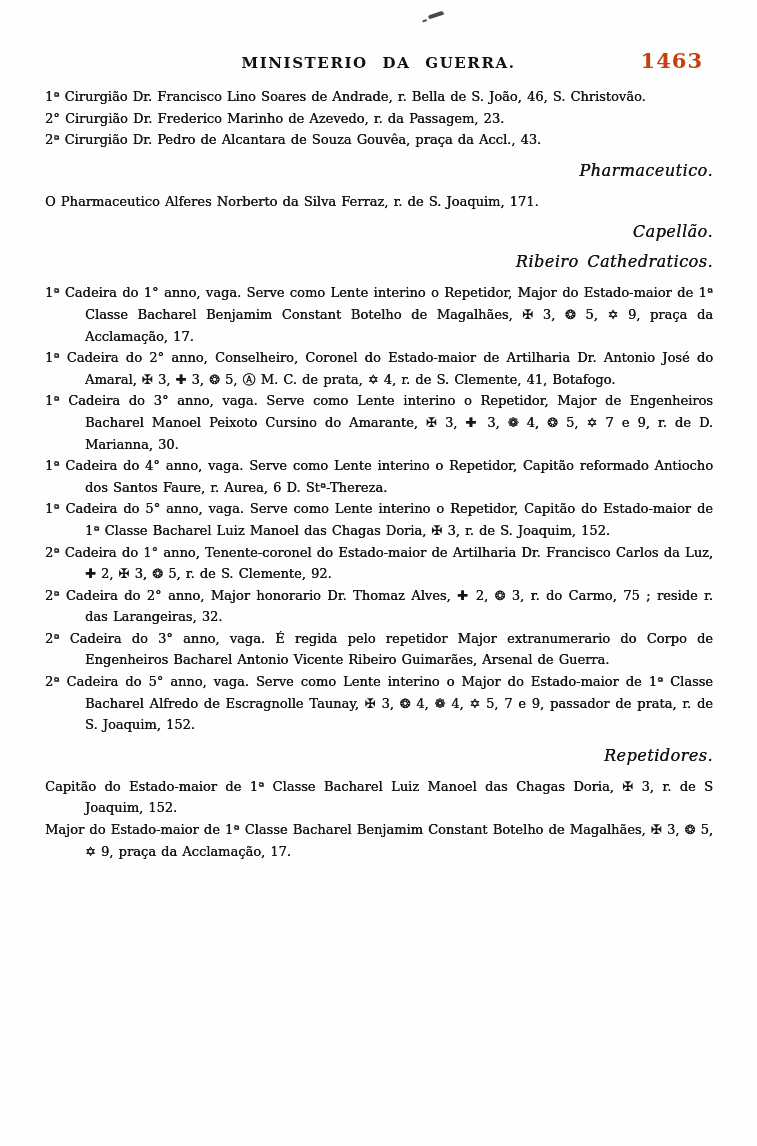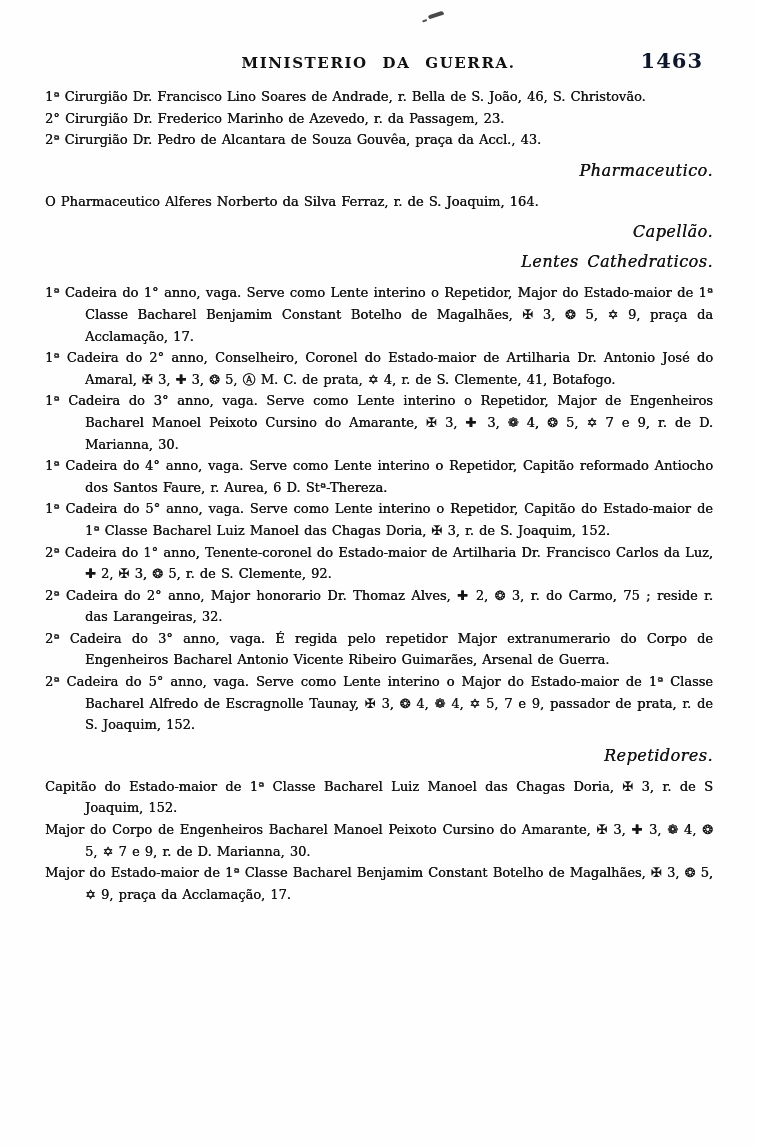--- a/index.html
+++ b/index.html
@@ -55,21 +55,21 @@
     word-spacing: 8px;
     color: #101010;
   }
   .page-number {
     position: absolute;
     right: 54px;
     top: 48px;
     font-size: 21px;
     font-weight: bold;
     letter-spacing: 1px;
-    color: #0f172a;
+    color: #c2410c;
   }
   .content {
     position: absolute;
     left: 45px;
     top: 86px;
     width: 668px;
   }
   .entry {
     margin: 0;
     padding-left: 40px;
@@ -97,30 +97,29 @@
   <div class="ink-smudge"></div>
   <div class="header">
     <div class="header-title">MINISTERIO DA GUERRA.</div>
     <div class="page-number">1463</div>
   </div>
   <div class="content" id="content">
       <p class="entry">1ª Cirurgião Dr. Francisco Lino Soares de Andrade, r. Bella de S. João, 46, S. Christovão.</p>
       <p class="entry">2° Cirurgião Dr. Frederico Marinho de Azevedo, r. da Passagem, 23.</p>
       <p class="entry">2ª Cirurgião Dr. Pedro de Alcantara de Souza Gouvêa, praça da Accl., 43.</p>
       <div class="section-heading">Pharmaceutico.</div>
-      <p class="entry">O Pharmaceutico Alferes Norberto da Silva Ferraz, r. de S. Joaquim, 164.</p>
+      <p class="entry">O Pharmaceutico Alferes Norberto da Silva Ferraz, r. de S. Joaquim, 171.</p>
       <div class="section-heading">Capellão.</div>
-      <div class="section-heading">Lentes Cathedraticos.</div>
+      <div class="section-heading">Ribeiro Cathedraticos.</div>
       <p class="entry">1ª Cadeira do 1° anno, vaga. Serve como Lente interino o Repetidor, Major do Estado-maior de 1ª Classe Bacharel Benjamim Constant Botelho de Magalhães, ✠ 3, ❂ 5, ✡ 9, praça da Acclamação, 17.</p>
       <p class="entry">1ª Cadeira do 2° anno, Conselheiro, Coronel do Estado-maior de Artilharia Dr. Antonio José do Amaral, ✠ 3, ✚ 3, ❂ 5, Ⓐ M. C. de prata, ✡ 4, r. de S. Clemente, 41, Botafogo.</p>
       <p class="entry">1ª Cadeira do 3° anno, vaga. Serve como Lente interino o Repetidor, Major de Engenheiros Bacharel Manoel Peixoto Cursino do Amarante, ✠ 3, ✚ 3, ❁ 4, ❂ 5, ✡ 7 e 9, r. de D. Marianna, 30.</p>
       <p class="entry">1ª Cadeira do 4° anno, vaga. Serve como Lente interino o Repetidor, Capitão reformado Antiocho dos Santos Faure, r. Aurea, 6 D. Stª-Thereza.</p>
       <p class="entry">1ª Cadeira do 5° anno, vaga. Serve como Lente interino o Repetidor, Capitão do Estado-maior de 1ª Classe Bacharel Luiz Manoel das Chagas Doria, ✠ 3, r. de S. Joaquim, 152.</p>
       <p class="entry">2ª Cadeira do 1° anno, Tenente-coronel do Estado-maior de Artilharia Dr. Francisco Carlos da Luz, ✚ 2, ✠ 3, ❂ 5, r. de S. Clemente, 92.</p>
       <p class="entry">2ª Cadeira do 2° anno, Major honorario Dr. Thomaz Alves, ✚ 2, ❂ 3, r. do Carmo, 75 ; reside r. das Larangeiras, 32.</p>
       <p class="entry">2ª Cadeira do 3° anno, vaga. É regida pelo repetidor Major extranumerario do Corpo de Engenheiros Bacharel Antonio Vicente Ribeiro Guimarães, Arsenal de Guerra.</p>
       <p class="entry">2ª Cadeira do 5° anno, vaga. Serve como Lente interino o Major do Estado-maior de 1ª Classe Bacharel Alfredo de Escragnolle Taunay, ✠ 3, ❂ 4, ❁ 4, ✡ 5, 7 e 9, passador de prata, r. de S. Joaquim, 152.</p>
       <div class="section-heading">Repetidores.</div>
       <p class="entry">Capitão do Estado-maior de 1ª Classe Bacharel Luiz Manoel das Chagas Doria, ✠ 3, r. de S Joaquim, 152.</p>
-      <p class="entry">Major do Corpo de Engenheiros Bacharel Manoel Peixoto Cursino do Amarante, ✠ 3, ✚ 3, ❁ 4, ❂ 5, ✡ 7 e 9, r. de D. Marianna, 30.</p>
       <p class="entry">Major do Estado-maior de 1ª Classe Bacharel Benjamim Constant Botelho de Magalhães, ✠ 3, ❂ 5, ✡ 9, praça da Acclamação, 17.</p>
     </div>
 </div>
 
 </body></html>

